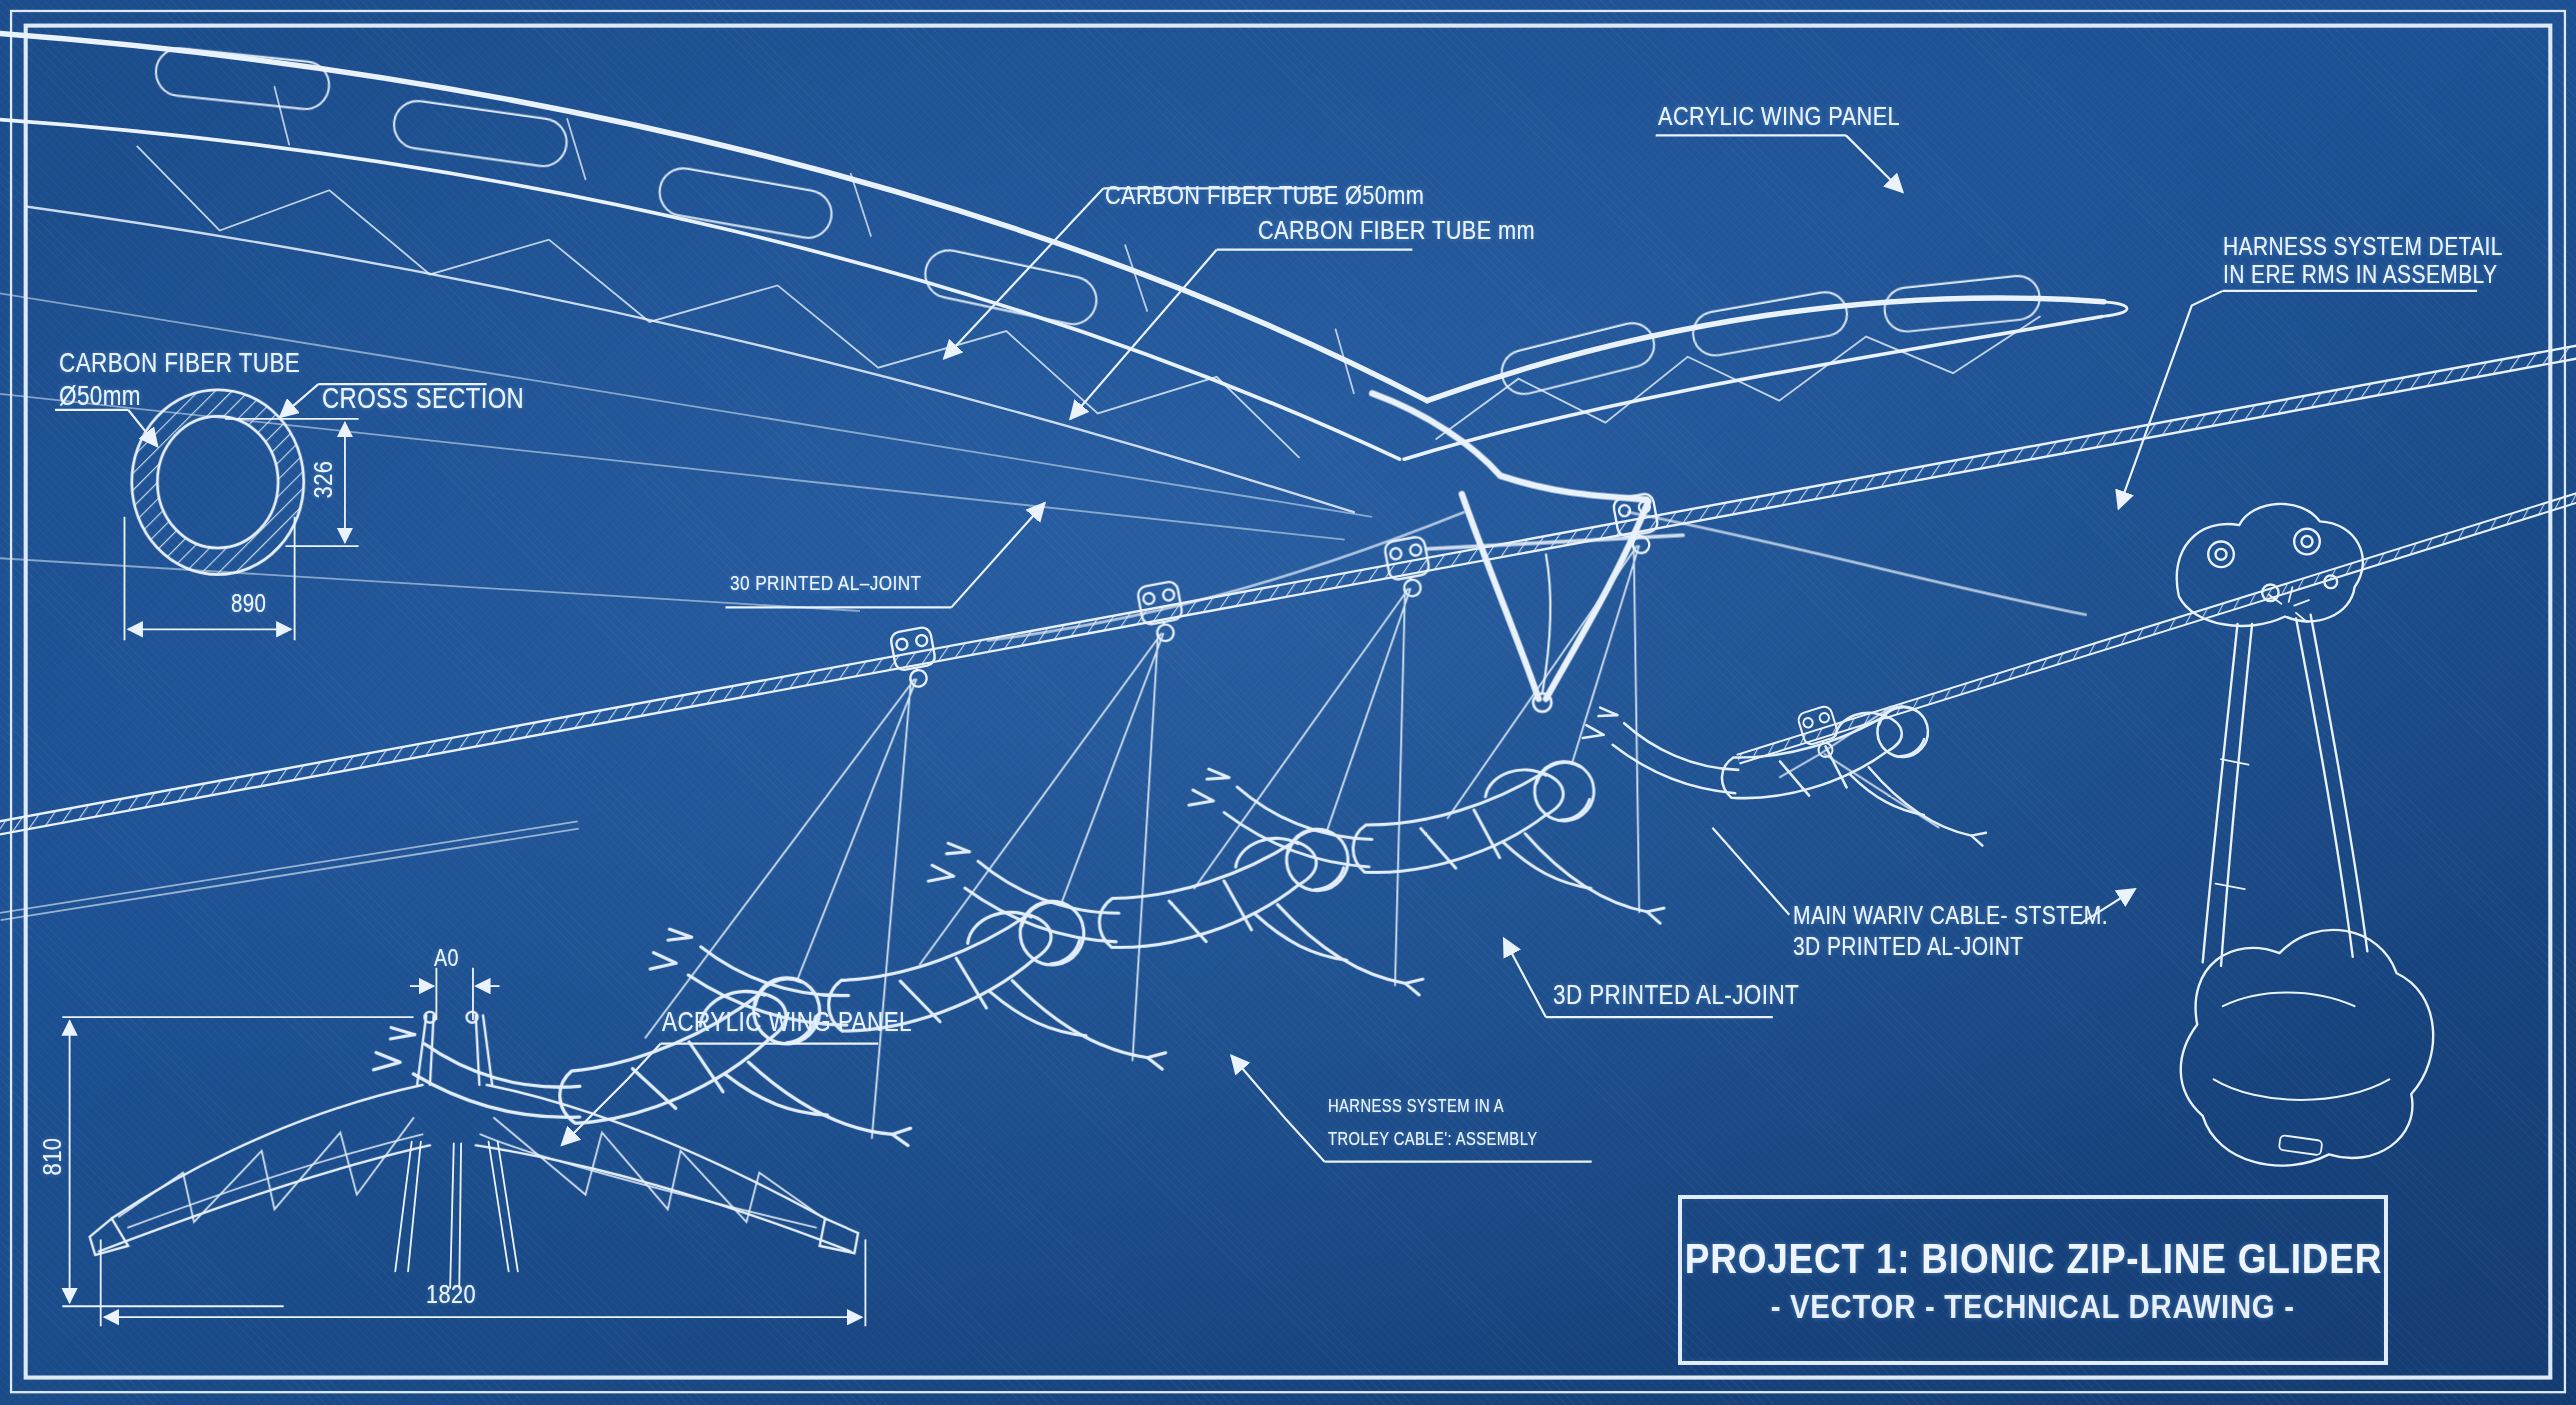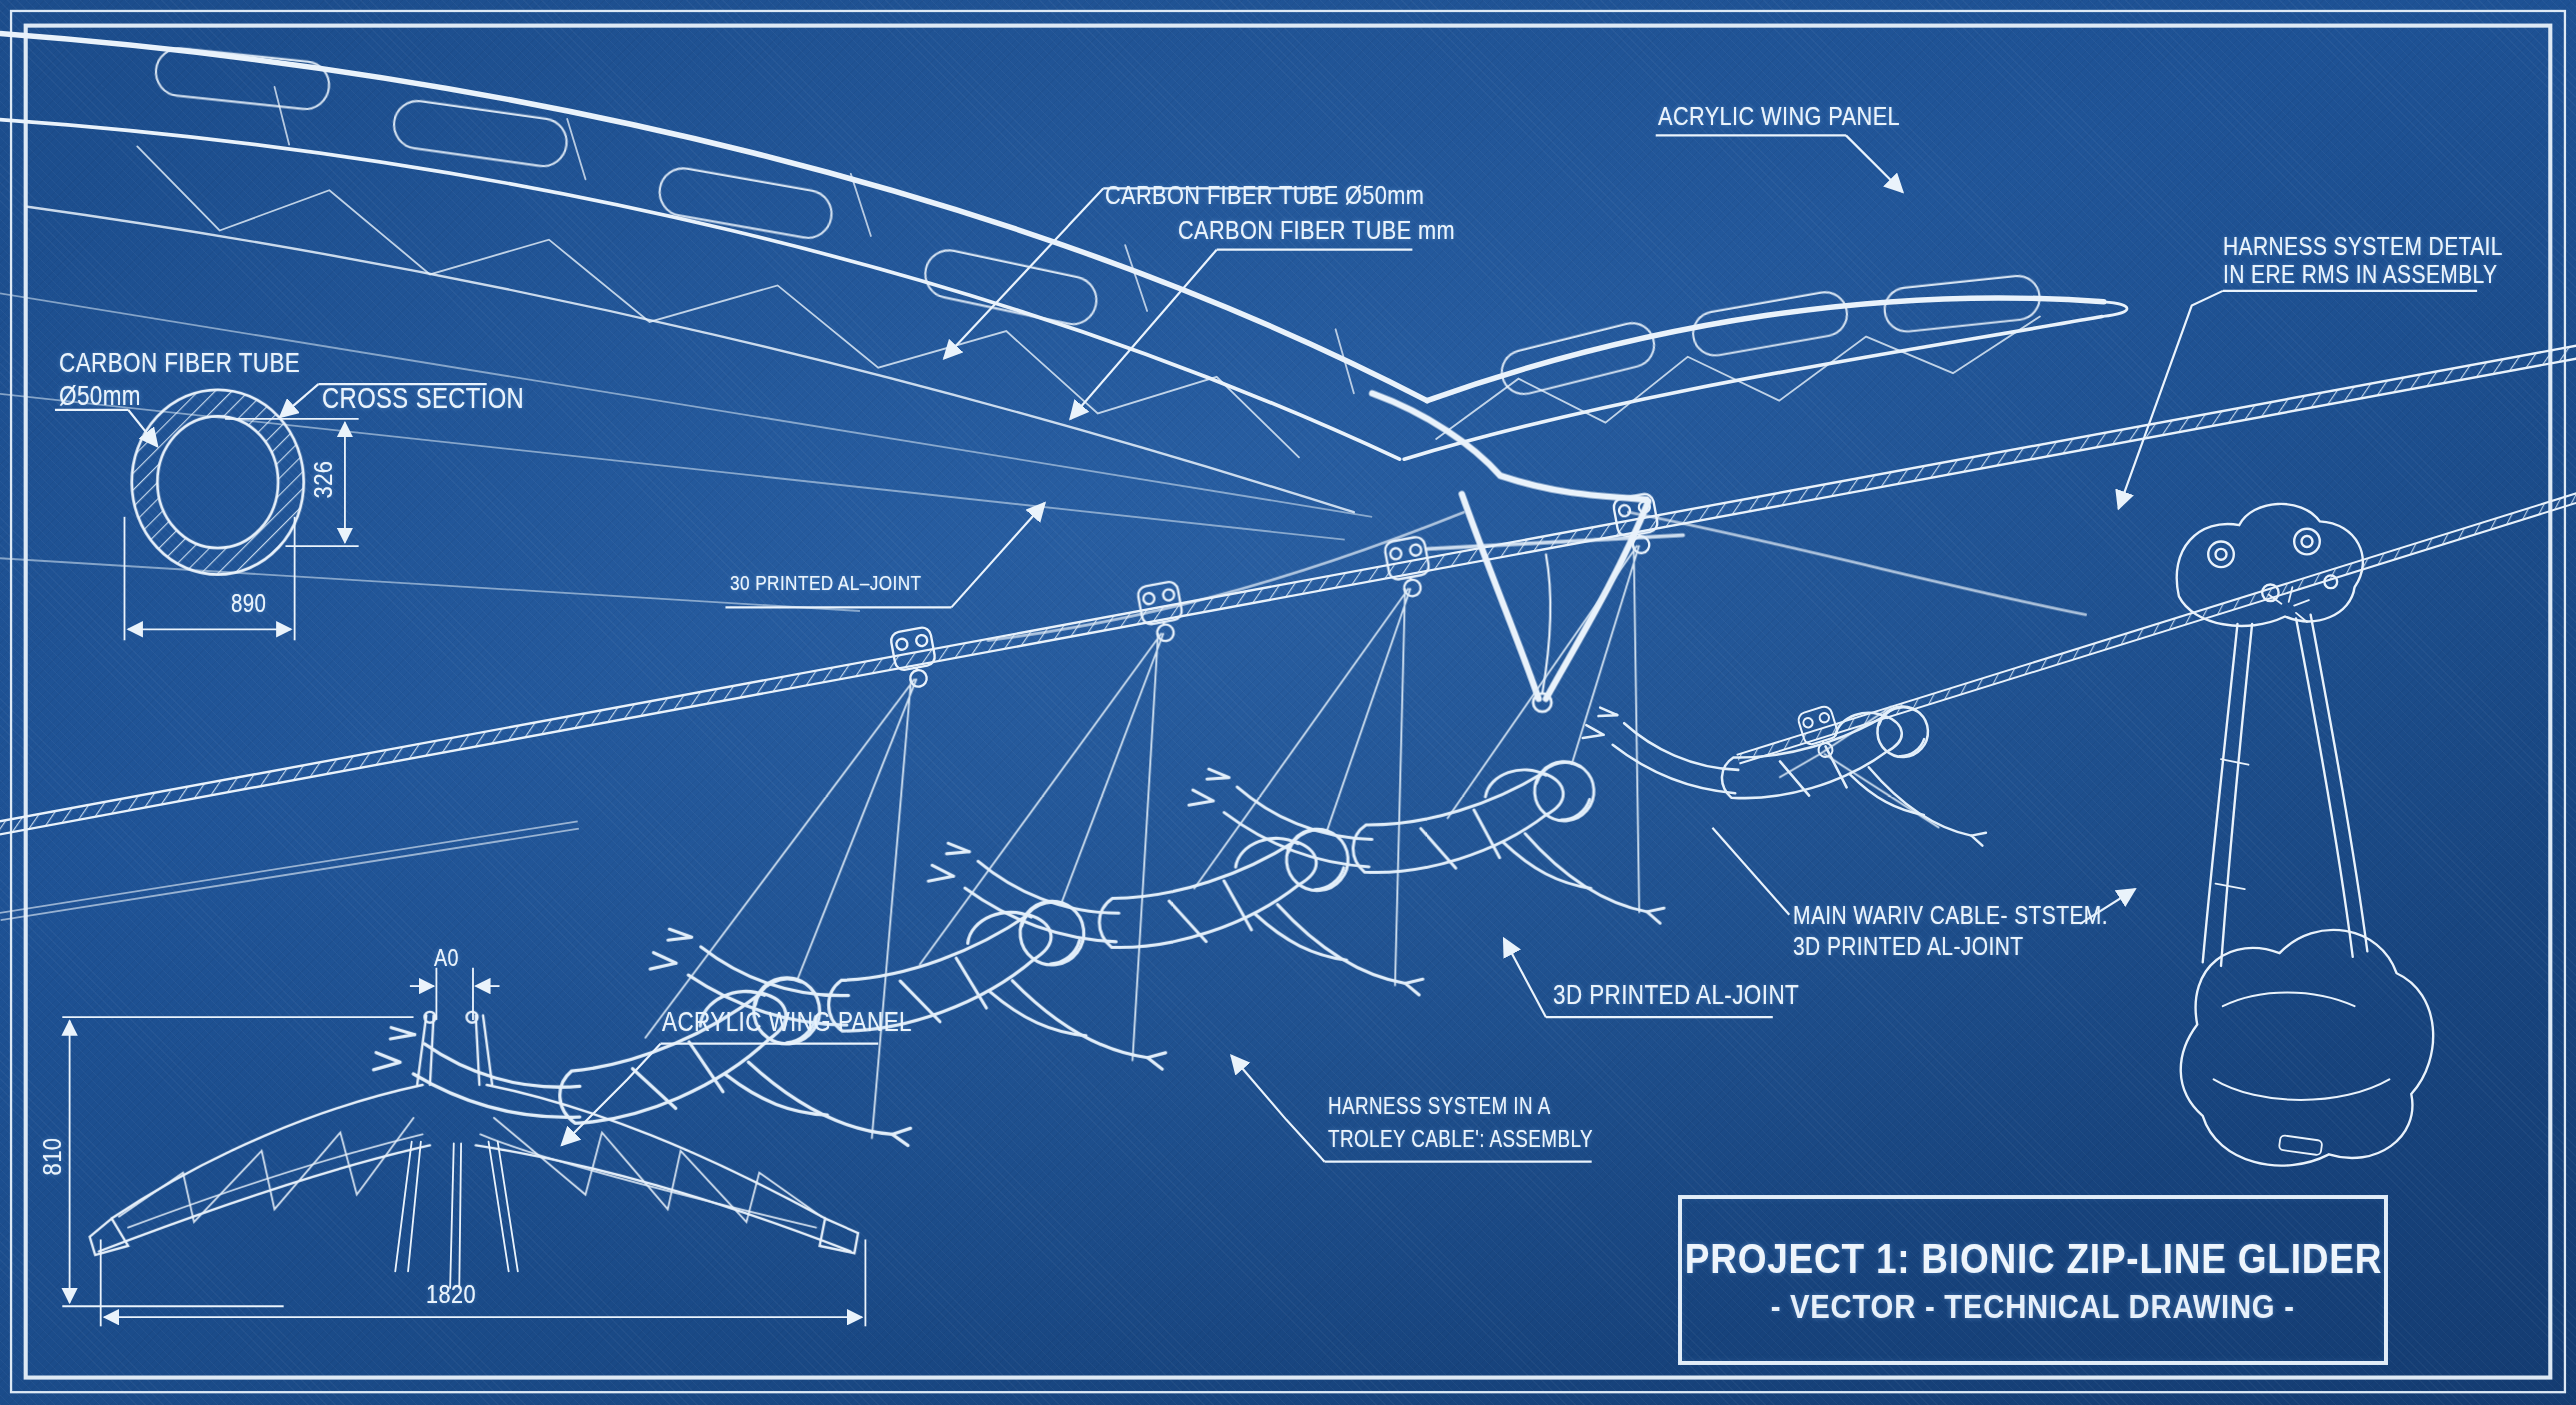--- a/index.html
+++ b/index.html
@@ -250,38 +250,38 @@
       <line x1="1040" y1="664" x2="1142" y2="550" marker-end="url(#arr)"></line>
       <line x1="2274" y1="1010" x2="2334" y2="972" marker-end="url(#arr)"></line>
       <line x1="1956" y1="1000" x2="1872" y2="905"></line>
       <line x1="1690" y1="1112" x2="1644" y2="1026" marker-end="url(#arr)"></line>
       <polyline points="1448,1270 1406,1224 1346,1154" marker-end="url(#arr)"></polyline>
       <polyline points="722,1141 686,1180 614,1252" marker-end="url(#arr)"></polyline>
     </g>
   </svg>
 
   <div class="lbl" style="left:1105px;top:154px;font-size:26.5px;margin-top:26px;"><span class="cond">CARBON FIBER TUBE Ø50mm</span></div>
-  <div class="lbl" style="left:1178px;top:215px;font-size:26.5px;"><span class="cond">CARBON FIBER TUBE  mm</span></div>
+  <div class="lbl" style="left:1258px;top:215px;font-size:26.5px;"><span class="cond">CARBON FIBER TUBE  mm</span></div>
   <div class="lbl" style="left:1658px;top:101px;font-size:26.5px;"><span class="cond">ACRYLIC WING PANEL</span></div>
   <div class="lbl" style="left:2223px;top:232px;font-size:25.6px;line-height:28px;">
     <div><span class="cond">HARNESS SYSTEM DETAIL</span></div>
     <div><span class="cond">IN ERE RMS IN ASSEMBLY</span></div>
   </div>
   <div class="lbl" style="left:59px;top:346px;font-size:27.4px;line-height:33px;">
     <div><span class="cond">CARBON FIBER TUBE</span></div>
     <div><span class="cond">Ø50mm</span></div>
   </div>
   <div class="lbl" style="left:322px;top:349px;font-size:29px;margin-top:33px;"><span class="cond">CROSS SECTION</span></div>
   <div class="lbl" style="left:730px;top:571px;font-size:21px;"><span class="cond">30 PRINTED AL–JOINT</span></div>
   <div class="lbl" style="left:1793px;top:900px;font-size:25.6px;line-height:31px;">
     <div><span class="cond">MAIN WARIV CABLE- STSTEM.</span></div>
     <div><span class="cond">3D PRINTED AL-JOINT</span></div>
   </div>
   <div class="lbl" style="left:1553px;top:979px;font-size:27.4px;"><span class="cond">3D PRINTED AL-JOINT</span></div>
-  <div class="lbl" style="left:1328px;top:1090px;font-size:23px;line-height:33px;">
+  <div class="lbl" style="left:1328px;top:1090px;font-size:18px;line-height:33px;">
     <div><span class="cond">HARNESS SYSTEM IN A</span></div>
     <div><span class="cond">TROLEY CABLE': ASSEMBLY</span></div>
   </div>
   <div class="lbl" style="left:662px;top:1006px;font-size:27.4px;"><span class="cond">ACRYLIC WING PANEL</span></div>
 
   <div class="lbl" style="left:302px;top:465px;font-size:25px;"><span class="rot">326</span></div>
   <div class="lbl" style="left:187px;top:589px;font-size:25px;margin-left:44px;"><span class="cond">890</span></div>
   <div class="lbl" style="left:434px;top:944px;font-size:24px;"><span class="cond">A0</span></div>
   <div class="lbl" style="left:31px;top:1142px;font-size:25px;"><span class="rot">810</span></div>
   <div class="lbl" style="left:426px;top:1279px;font-size:26.5px;"><span class="cond">1820</span></div>

